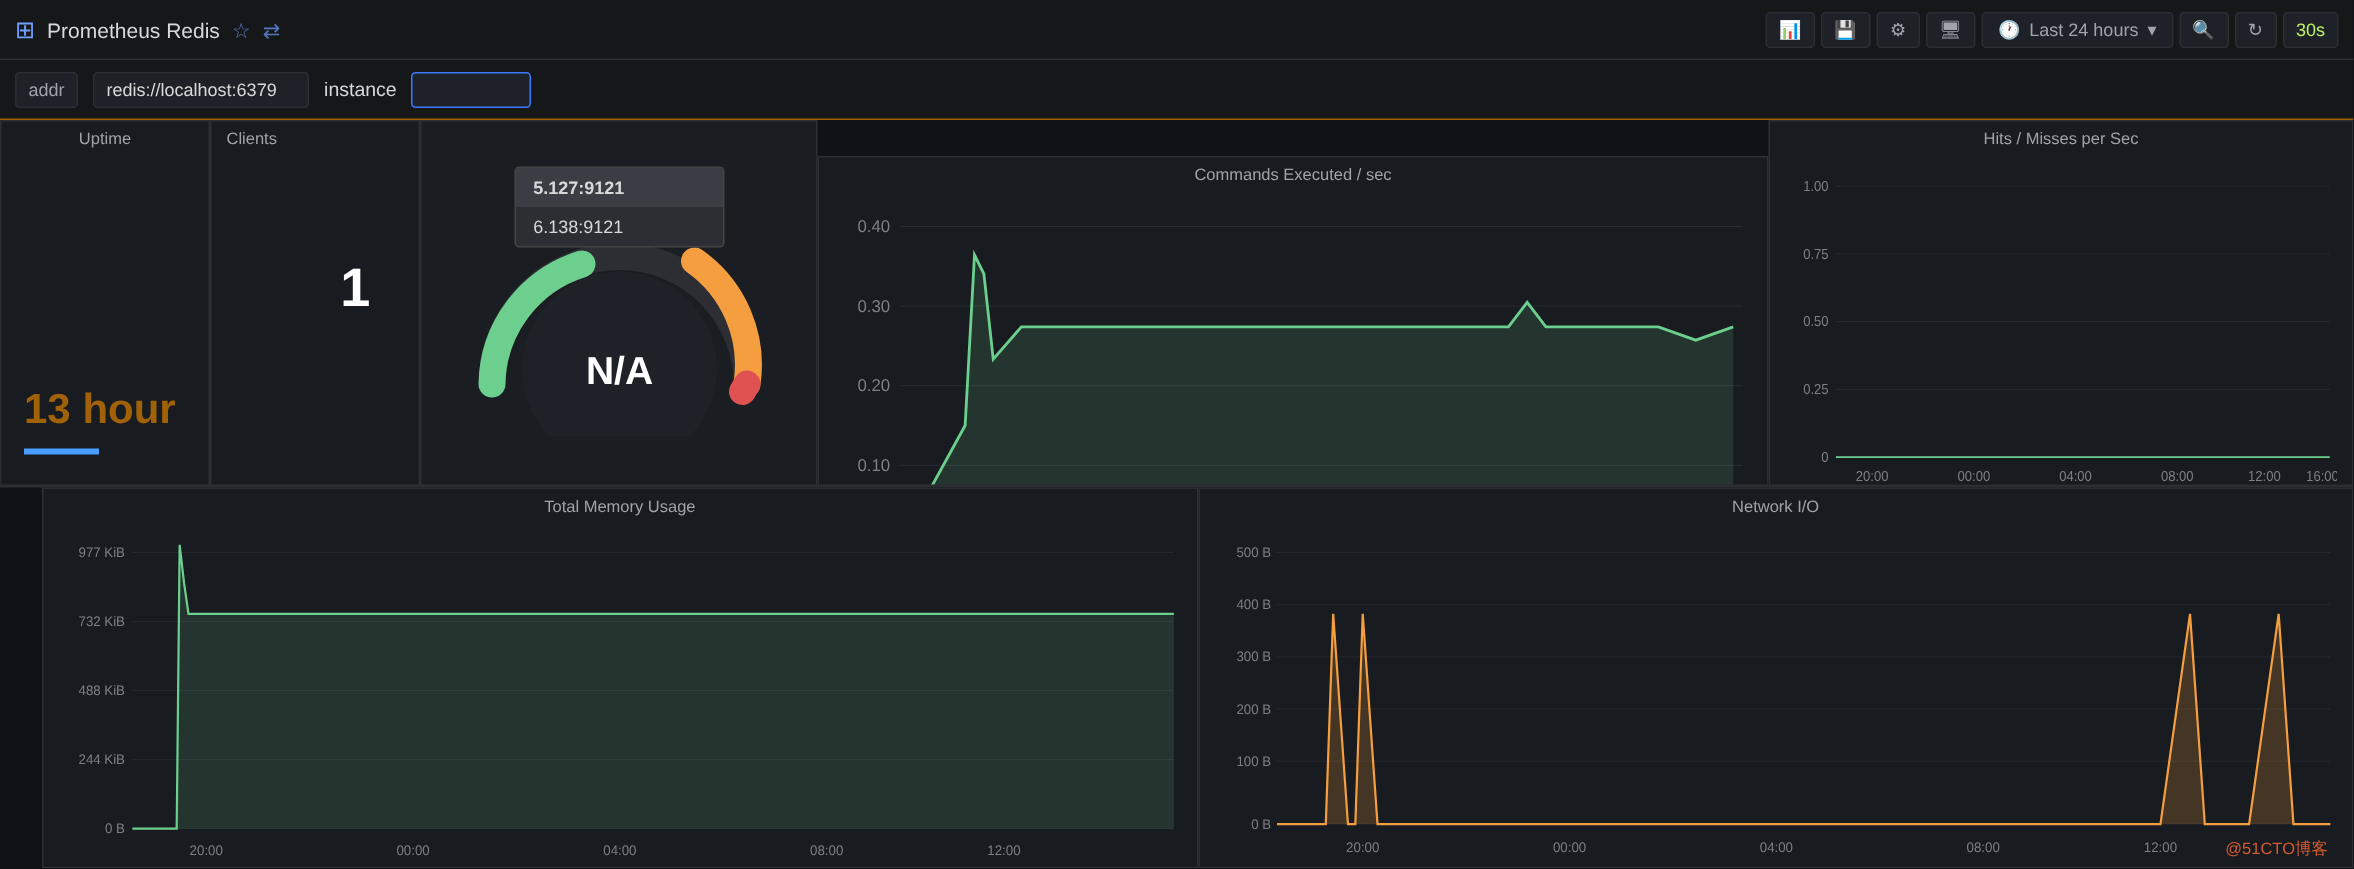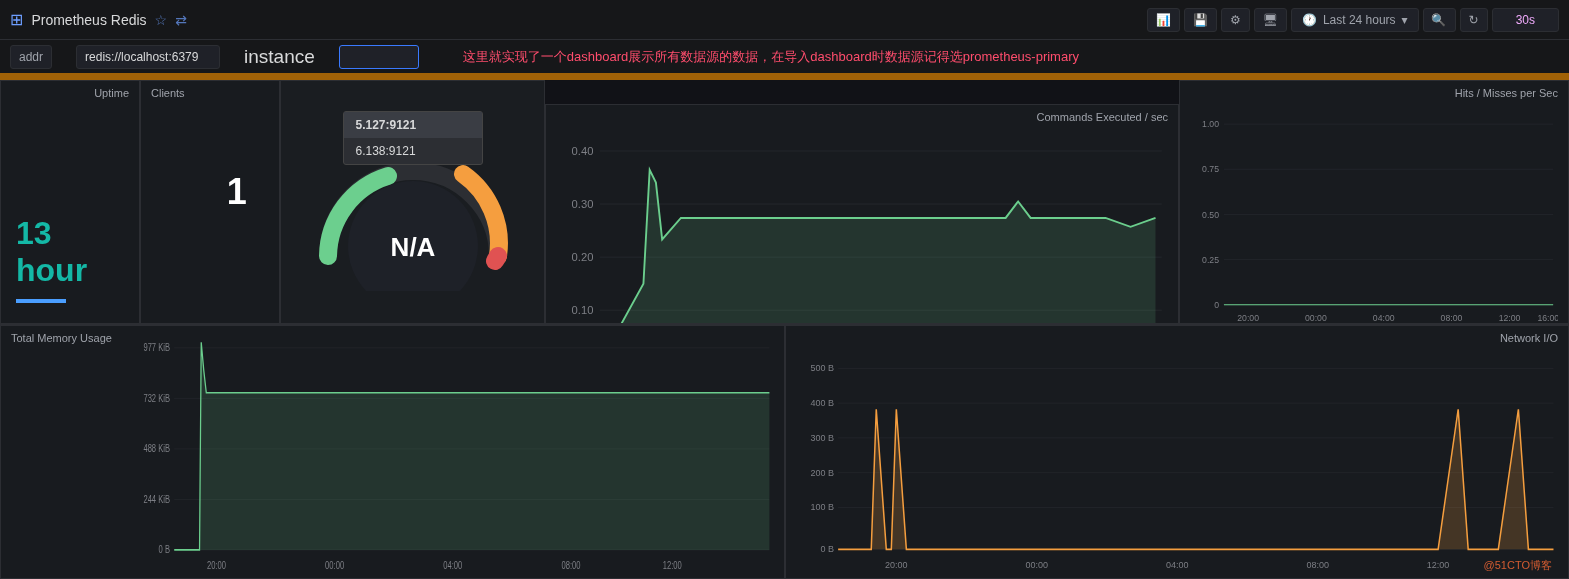--- a/index.html
+++ b/index.html
@@ -69,36 +69,36 @@
       padding: 4px 10px;
       cursor: pointer;
       font-size: 12px;
       display: flex;
       align-items: center;
       gap: 6px;
     }
     .refresh-badge {
       background: #1f2128;
       border: 1px solid #2c2e33;
-      color: #f0abfc;
-      border-radius: 3px;
-      padding: 4px 23px;
+      color: #bef264;
+      border-radius: 3px;
+      padding: 4px 8px;
       font-size: 12px;
       cursor: pointer;
     }
 
     
     .filterbar {
       display: flex;
       align-items: center;
       background: #161719;
-      border-bottom: 7px solid #a16207;
+      border-bottom: 1px solid #a16207;
       height: 40px;
       padding: 0 10px;
-      gap: 24px;
+      gap: 10px;
     }
     .filter-label {
       color: #9fa3ab;
       font-size: 12px;
       padding: 4px 8px;
       background: #1f2128;
       border: 1px solid #2c2e33;
       border-radius: 3px;
     }
     .filter-input-wrap {
@@ -110,21 +110,21 @@
       color: #d8d9da;
       border-radius: 3px;
       padding: 4px 20px 4px 8px;
       font-size: 12px;
       appearance: none;
       cursor: pointer;
       min-width: 140px;
     }
     .filter-instance-label {
       color: #d8d9da;
-      font-size: 19px;
+      font-size: 13px;
       font-weight: 500;
     }
     .filter-input {
       background: #1f2128;
       border: 1px solid #3a7aff;
       color: #d8d9da;
       border-radius: 3px;
       padding: 4px 8px;
       font-size: 12px;
       width: 80px;
@@ -154,33 +154,33 @@
     .panel {
       background: #181b1f;
       border: 1px solid #2c2e33;
       position: relative;
       overflow: hidden;
     }
     .panel-title {
       font-size: 11px;
       color: #9fa3ab;
       padding: 6px 10px 4px;
-      text-align: right;
+      text-align: center;
     }
 
     
     .uptime-panel {
       width: 140px;
       display: flex;
       flex-direction: column;
     }
     .uptime-value {
-      font-size: 32px;
+      font-size: 28px;
       font-weight: bold;
-      color: #14b8a6;
+      color: #a16207;
       margin-top: auto;
       padding: 0 15px;
       margin-bottom: 10px;
     }
     .uptime-bar {
       width: 50px;
       height: 4px;
       background: #4a9eff;
       margin: 0 15px 20px;
     }
@@ -253,21 +253,23 @@
     }
 
     
     .bottom-row {
       display: flex;
       height: calc(100% - 245px);
     }
     .memory-panel {
       flex: 1;
       display: flex;
+      flex-direction: column;
       border-right: 1px solid #2c2e33;
+      margin-left: 28px;
     }
     .network-panel {
       flex: 1;
       display: flex;
       flex-direction: column;
     }
 
     
     svg text {
       font-family: 'Segoe UI', Arial, sans-serif;
@@ -322,21 +324,20 @@
 
 <div class="filterbar">
   <span class="filter-label">addr</span>
   <div class="filter-input-wrap">
     <select class="filter-select">
       <option>redis://localhost:6379</option>
     </select>
   </div>
   <span class="filter-instance-label">instance</span>
   <input class="filter-input" type="text" value="" style="">
-  <span class="annotation-text">这里就实现了一个dashboard展示所有数据源的数据，在导入dashboard时数据源记得选prometheus-primary</span>
 </div>
 
 <div class="main-content">
 
   <div class="top-row">
 
     <div class="panel uptime-panel">
       <div class="panel-title">Uptime</div>
       <div class="uptime-value">13 hour</div>
       <div class="uptime-bar"></div>

